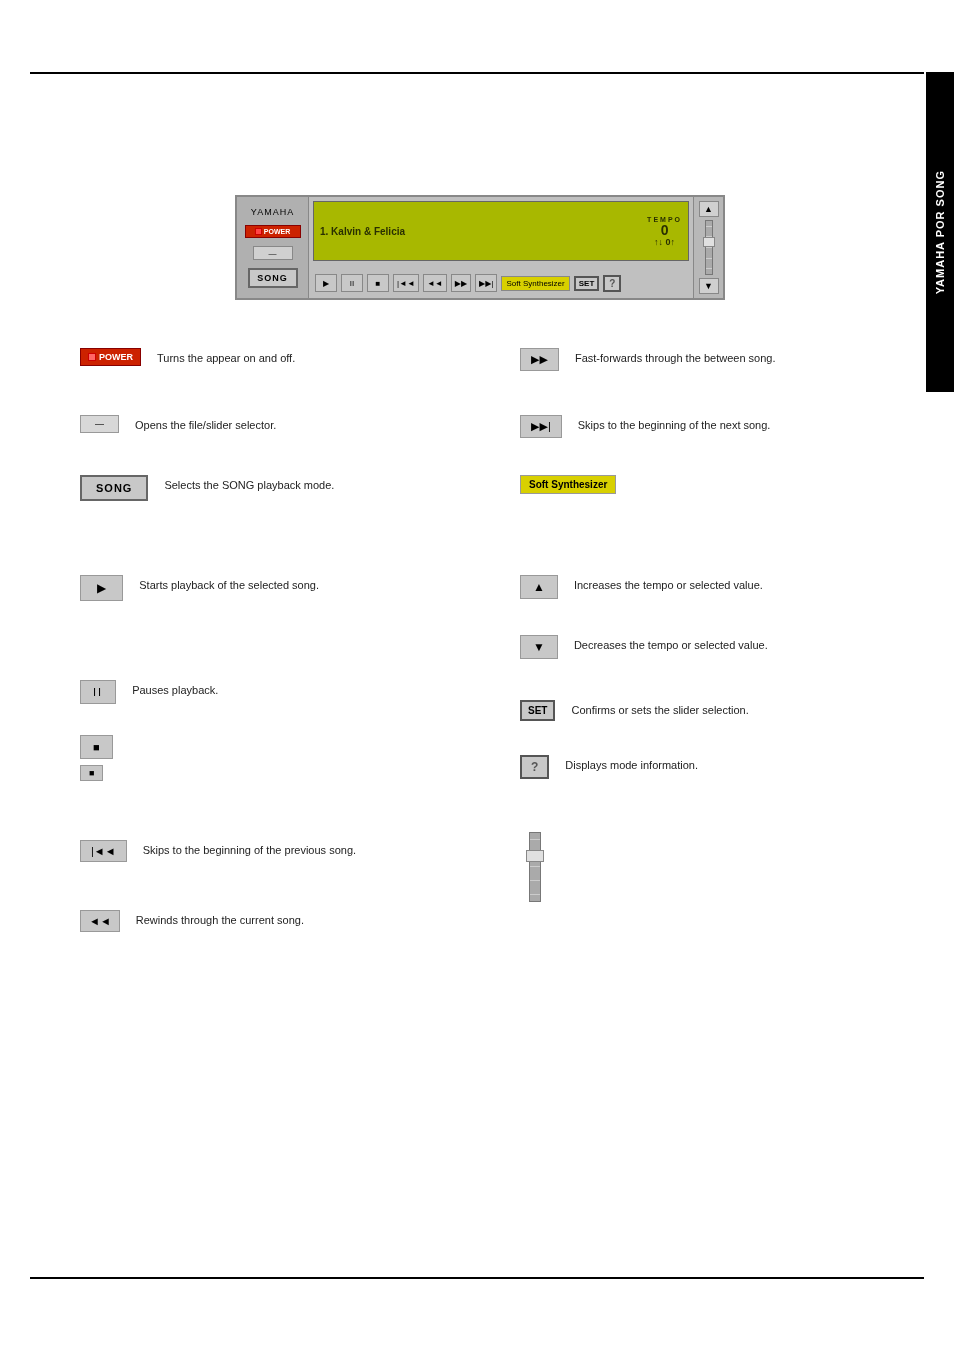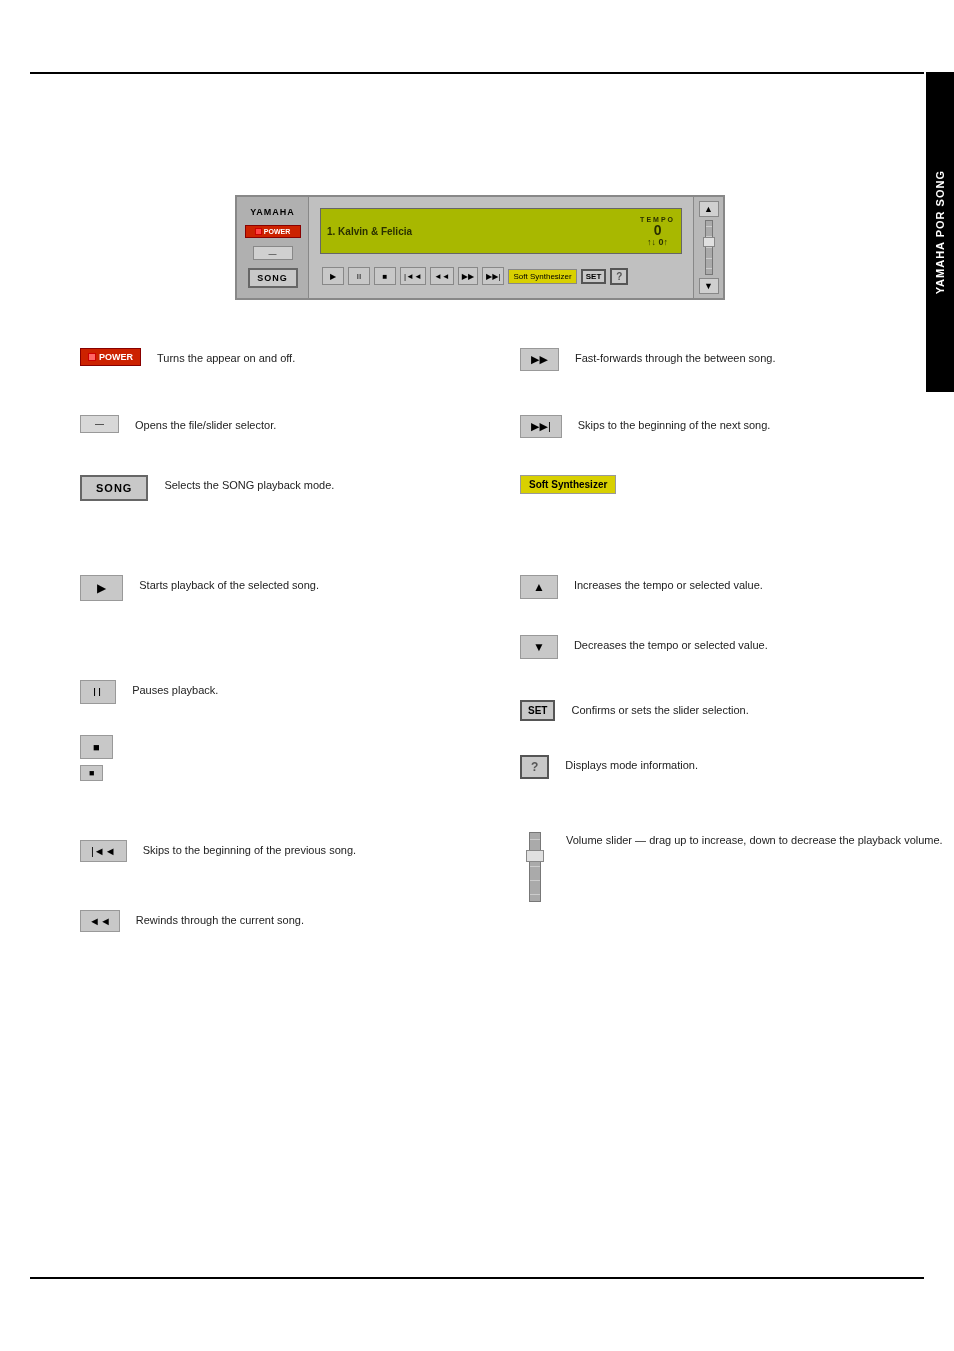--- a/index.html
+++ b/index.html
@@ -73,21 +73,21 @@
       background: #b0b0b0;
       display: flex;
       flex-direction: column;
       align-items: center;
       justify-content: space-around;
       padding: 6px 4px;
       border-right: 1px solid #888;
     }
     .yamaha-text {
       font-size: 9px;
-      font-weight: bold;
+      font-weight: normal;
       color: #000;
       letter-spacing: 1px;
     }
     .power-btn {
       background: #cc2200;
       color: #fff;
       font-size: 7px;
       font-weight: bold;
       padding: 2px 4px;
       border: 1px solid #880000;
@@ -128,21 +128,21 @@
       font-weight: bold;
       cursor: pointer;
       letter-spacing: 1px;
     }
 
     
     .player-display {
       flex: 1;
       display: flex;
       flex-direction: column;
-      padding: 11px;
+      padding: 4px;
       gap: 11px;
     }
     .lcd-screen {
       background: #a8b800;
       border: 1px solid #666;
       flex: 1;
       display: flex;
       flex-direction: row;
       align-items: center;
       padding: 3px 6px;
@@ -679,14 +679,13 @@
       <div class="vol-slider-desc-h-lines">
         <div class="vol-slider-desc-h-line"></div>
         <div class="vol-slider-desc-h-line"></div>
         <div class="vol-slider-desc-h-line"></div>
         <div class="vol-slider-desc-h-line"></div>
         <div class="vol-slider-desc-h-line"></div>
       </div>
       <div class="vol-slider-desc-thumb"></div>
     </div>
   </div>
-  <span class="desc-item-text">Volume slider — drag up to increase, down to decrease the playback volume.</span>
 </div>
 
 </body></html>

